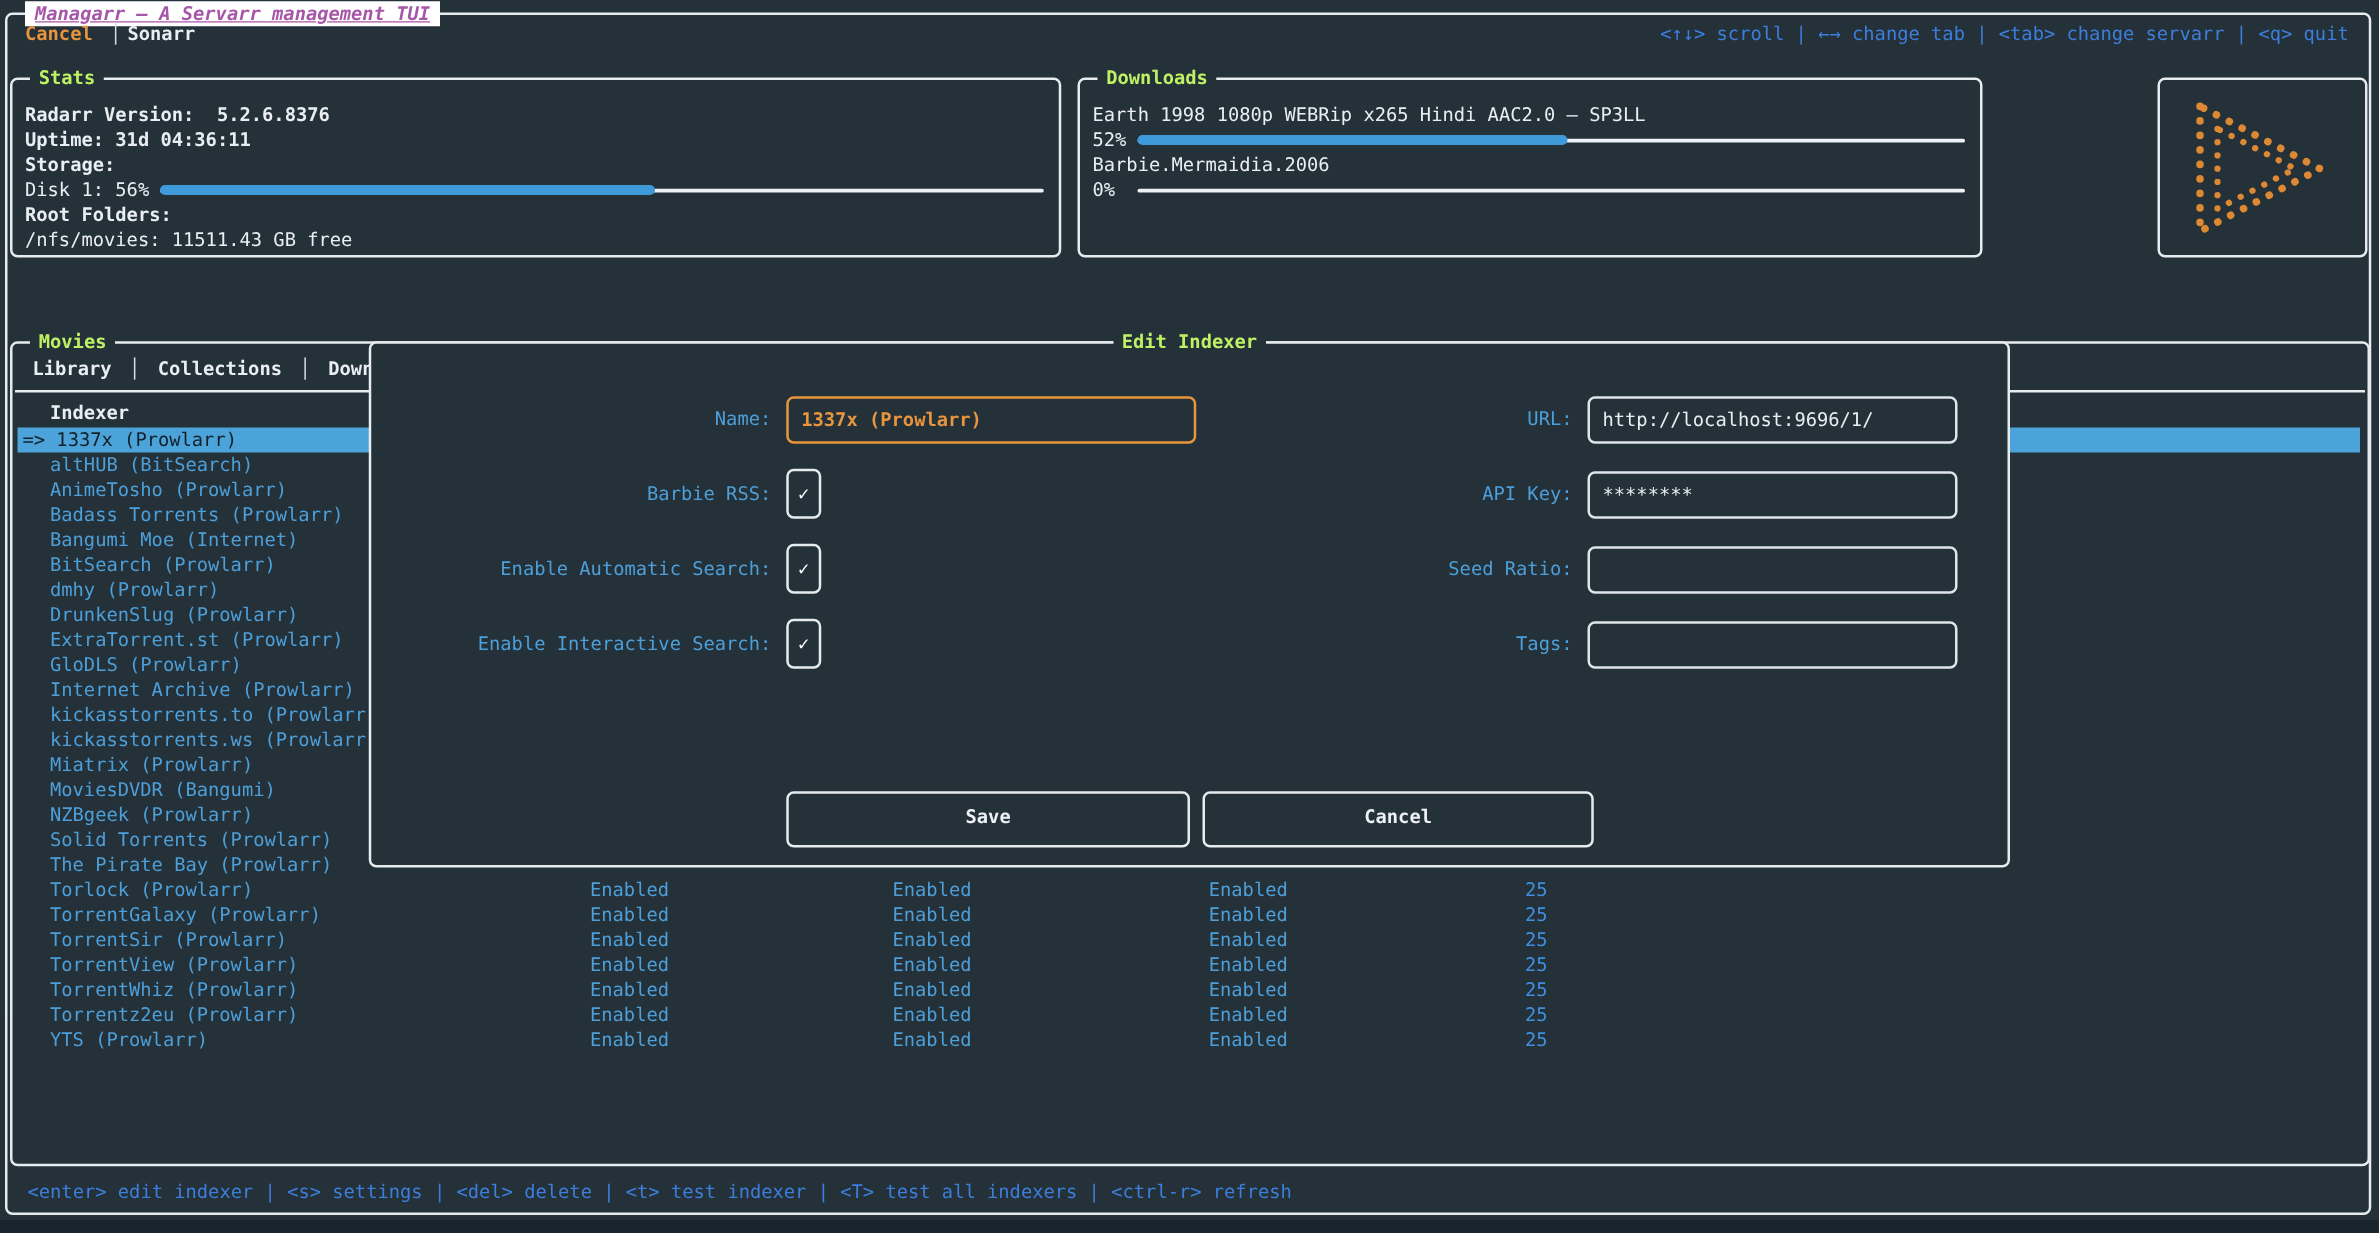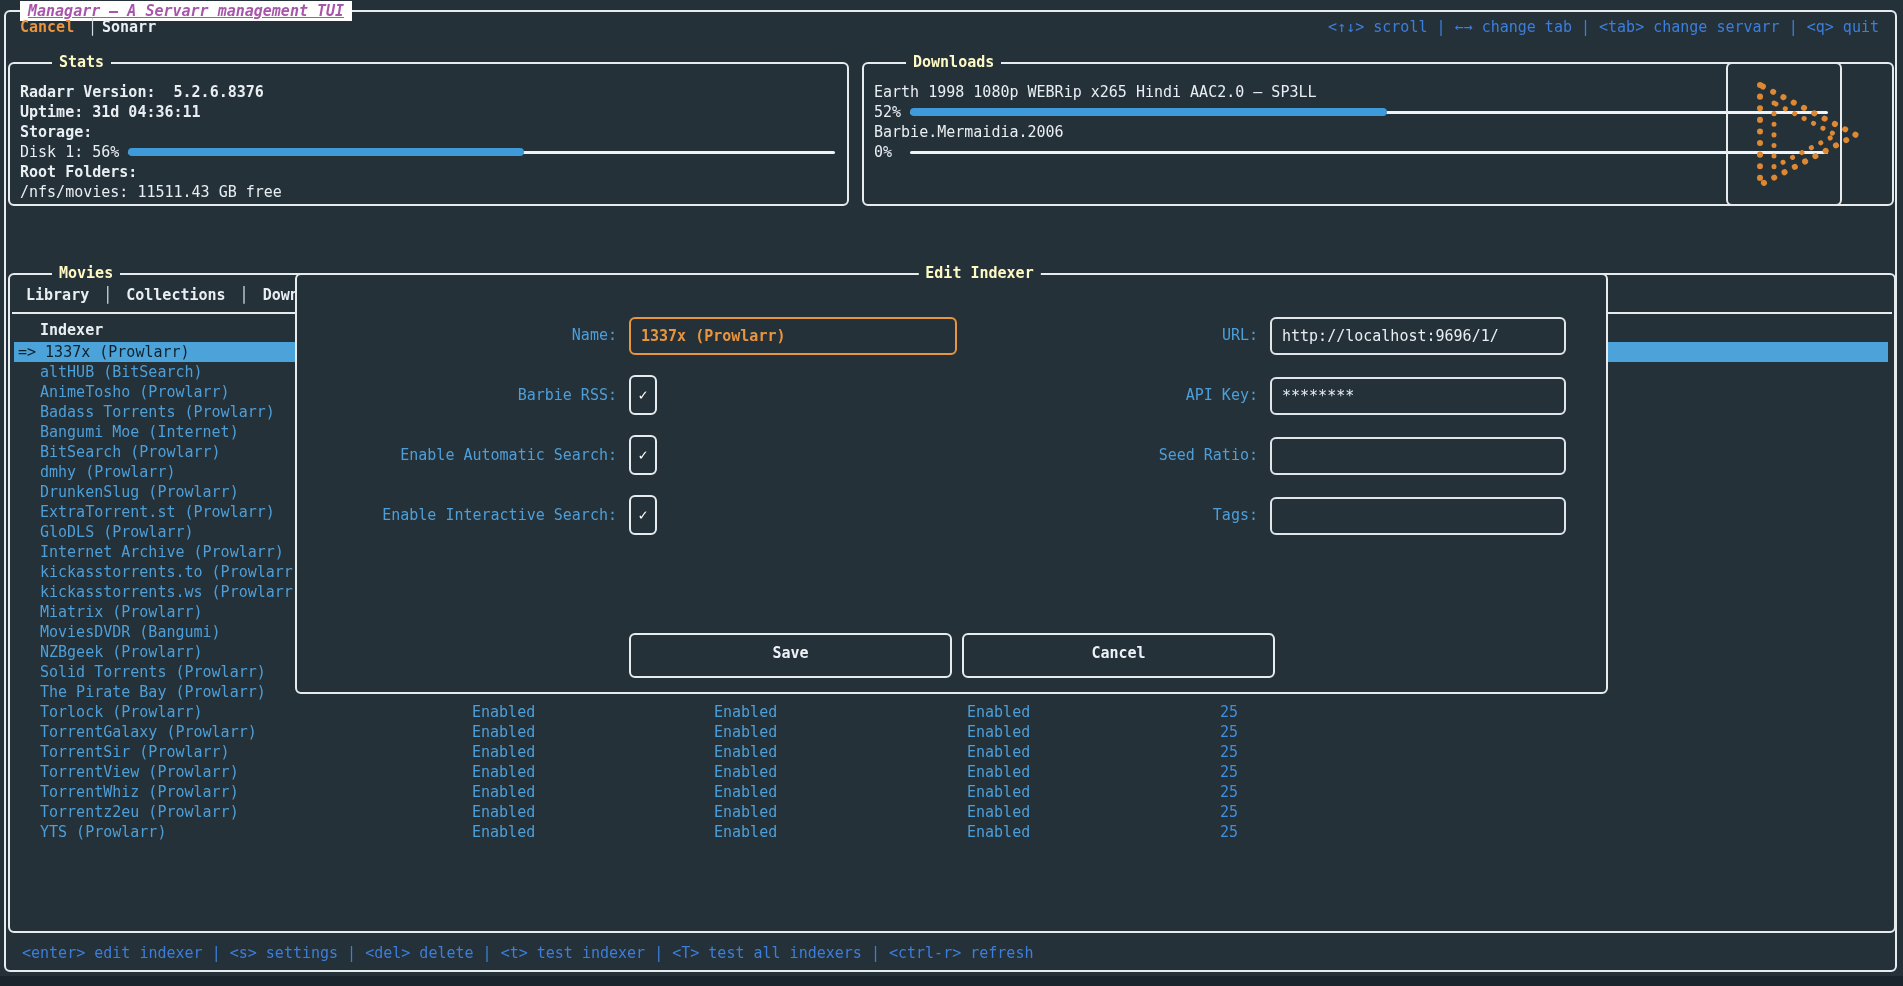--- a/index.html
+++ b/index.html
@@ -1,21 +1,21 @@
 <!DOCTYPE html>
 <html><head>
 <meta charset="utf-8">
 <style>
   html,body{margin:0;padding:0;background:#1a242c;}
   *{box-sizing:border-box;}
   .screen{position:relative;width:1903px;height:986px;background:#253139;overflow:hidden;
           font-family:"DejaVu Sans Mono","Liberation Mono",monospace;font-size:15px;line-height:20px;color:#e9eef2;}
   .frame{position:absolute;border:2px solid #e6ebee;border-radius:6px;}
   .panel{position:absolute;border:2px solid #e6ebee;border-radius:6px;}
-  .ptitle{position:absolute;top:-12px;left:14px;background:#253139;padding:0 7px;font-weight:bold;color:#fef9c3;white-space:pre;margin-left:28px;}
+  .ptitle{position:absolute;top:-12px;left:14px;background:#253139;padding:0 7px;font-weight:bold;color:#bef264;white-space:pre;}
   .ptitle.center{left:50%;transform:translateX(-50%);}
   .line{position:absolute;white-space:pre;}
   .bold{font-weight:bold;}
   .kb{color:#3c7edc;white-space:pre;}
   .barbox{position:absolute;height:14px;}
   .track{position:absolute;left:0;right:0;top:6px;height:3px;background:#eef2f6;border-radius:2px;}
   .fill{position:absolute;left:0;top:3px;height:8px;background:#3e9ad8;border-radius:4px;}
   .tabsrow{position:absolute;display:flex;gap:14px;white-space:pre;font-weight:bold;}
   .tabsep{color:#d7dde2;font-weight:normal;}
   .rows{position:absolute;left:4px;right:6px;top:67px;}
@@ -62,21 +62,21 @@
     <div class="line bold" style="left:10px;top:58px;">Storage:</div>
     <div class="line" style="left:10px;top:78px;">Disk 1: 56%</div>
     <div class="barbox" style="left:118px;right:12px;top:81px;">
       <div class="track"></div>
       <div class="fill" style="width: 56%;"></div>
     </div>
     <div class="line bold" style="left:10px;top:98px;">Root Folders:</div>
     <div class="line" style="left:10px;top:118px;">/nfs/movies: 11511.43 GB free</div>
   </div>
 
-  <div class="panel" style="left:862px;top:62px;width:980px;height:144px;text-align:right;">
+  <div class="panel" style="left:862px;top:62px;width:724px;height:144px;text-align:right;">
     <div class="ptitle">Downloads</div>
     <div class="line" style="left:10px;top:18px;">Earth 1998 1080p WEBRip x265 Hindi AAC2.0 – SP3LL</div>
     <div class="line" style="left:10px;top:38px;">52%</div>
     <div class="barbox" style="left:46px;right:12px;top:41px;">
       <div class="track"></div>
       <div class="fill" style="width: 52%;"></div>
     </div>
     <div class="line" style="left:10px;top:58px;">Barbie.Mermaidia.2006</div>
     <div class="line" style="left:10px;top:78px;">0%</div>
     <div class="barbox" style="left:46px;right:12px;top:81px;">

